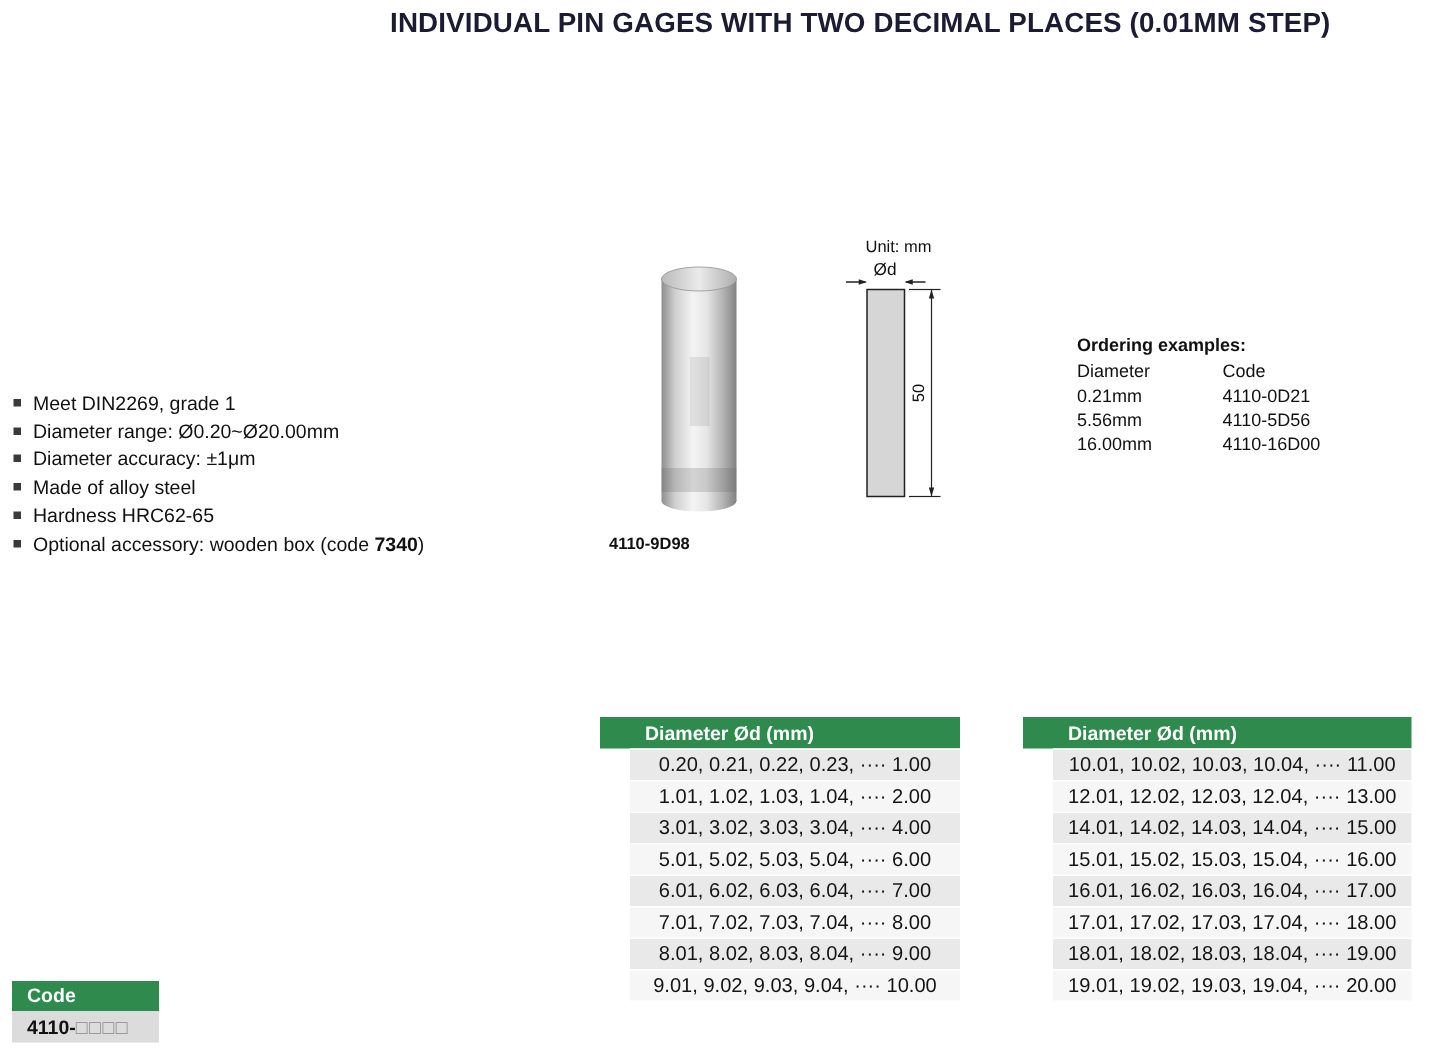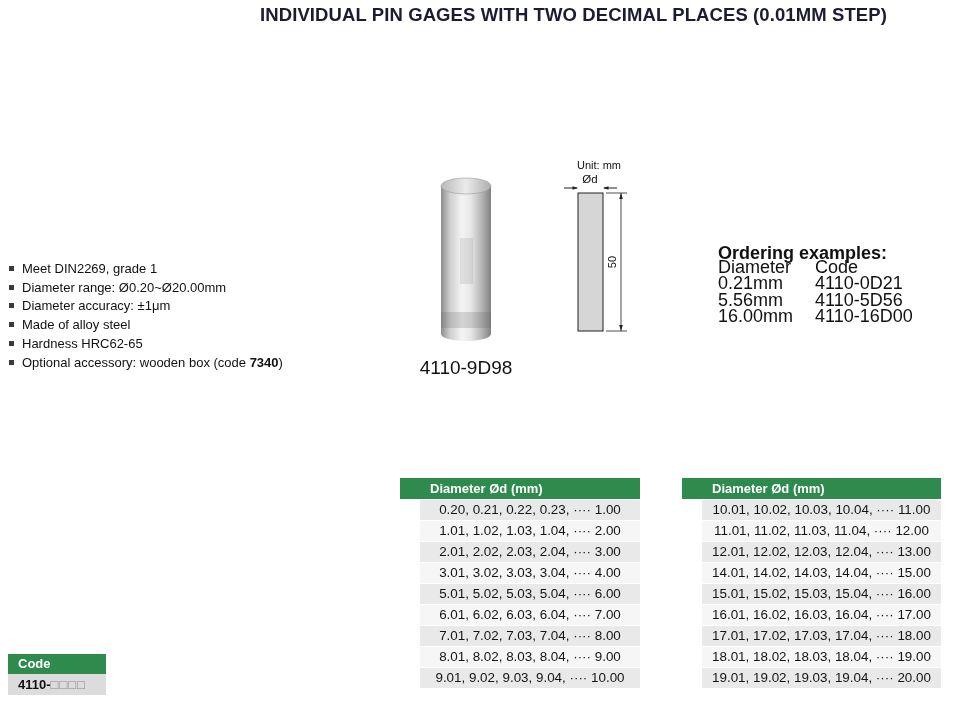--- a/index.html
+++ b/index.html
@@ -17,27 +17,27 @@
   }
 
   .features { position:absolute; left:9px; top:259px; }
   .feature { display:flex; align-items:center; height:18.8px; font-size:13px; }
   .bullet-sq { width:5px; height:5px; background:#3a3a3a; margin-right:8px; flex:0 0 auto; }
   .feature b { font-weight:bold; }
 
   .pin-figure { position:absolute; left:440px; top:176px; }
   .pin-label {
     position:absolute; left:406px; top:357px; width:120px;
-    text-align:center; font-size:19px; font-weight:normal; color:#111;
+    font-size:11px; font-weight:bold; color:#111;
   }
 
   .unit-label { position:absolute; left:577px; top:159px; font-size:11px; color:#111; }
   .drawing-svg { position:absolute; left:560px; top:168px; }
 
-  .ordering { position:absolute; left:718px; top:223px; font-size:18px; color:#111;margin-top:20px; }
+  .ordering { position:absolute; left:718px; top:223px; font-size:12px; color:#111; }
   .ordering-heading { font-weight:bold; height:16.3px; }
   .ordering-row { display:flex; height:16.3px; align-items:center; }
   .ordering-dia { width:97px; }
   .ordering-note { height:16.3px; display:flex; align-items:center; }
 
   .dtable { position:absolute; top:466px; }
   .dtable.left  { left:400px; width:240px; }
   .dtable.right { left:682px; width:259px; }
   .tbl-header {
     height:21px; line-height:21px; padding-left:30px;
@@ -157,35 +157,33 @@
       <span class="ordering-dia">16.00mm</span>
       <span>4110-16D00</span>
     </div>
   </div>
 
   <div class="dtable left">
     <div class="tbl-header">Diameter Ød (mm)</div>
     <div class="tbl-body">
       <div class="tbl-row">0.20, 0.21, 0.22, 0.23, ···· 1.00</div>
       <div class="tbl-row">1.01, 1.02, 1.03, 1.04, ···· 2.00</div>
-      <div class="tbl-row">2.01, 2.02, 2.03, 2.04, ···· 3.00</div>
       <div class="tbl-row">3.01, 3.02, 3.03, 3.04, ···· 4.00</div>
       <div class="tbl-row">5.01, 5.02, 5.03, 5.04, ···· 6.00</div>
       <div class="tbl-row">6.01, 6.02, 6.03, 6.04, ···· 7.00</div>
       <div class="tbl-row">7.01, 7.02, 7.03, 7.04, ···· 8.00</div>
       <div class="tbl-row">8.01, 8.02, 8.03, 8.04, ···· 9.00</div>
       <div class="tbl-row">9.01, 9.02, 9.03, 9.04, ···· 10.00</div>
     </div>
   </div>
 
   <div class="dtable right">
     <div class="tbl-header">Diameter Ød (mm)</div>
     <div class="tbl-body">
       <div class="tbl-row">10.01, 10.02, 10.03, 10.04, ···· 11.00</div>
-      <div class="tbl-row">11.01, 11.02, 11.03, 11.04, ···· 12.00</div>
       <div class="tbl-row">12.01, 12.02, 12.03, 12.04, ···· 13.00</div>
       <div class="tbl-row">14.01, 14.02, 14.03, 14.04, ···· 15.00</div>
       <div class="tbl-row">15.01, 15.02, 15.03, 15.04, ···· 16.00</div>
       <div class="tbl-row">16.01, 16.02, 16.03, 16.04, ···· 17.00</div>
       <div class="tbl-row">17.01, 17.02, 17.03, 17.04, ···· 18.00</div>
       <div class="tbl-row">18.01, 18.02, 18.03, 18.04, ···· 19.00</div>
       <div class="tbl-row">19.01, 19.02, 19.03, 19.04, ···· 20.00</div>
     </div>
   </div>
 

